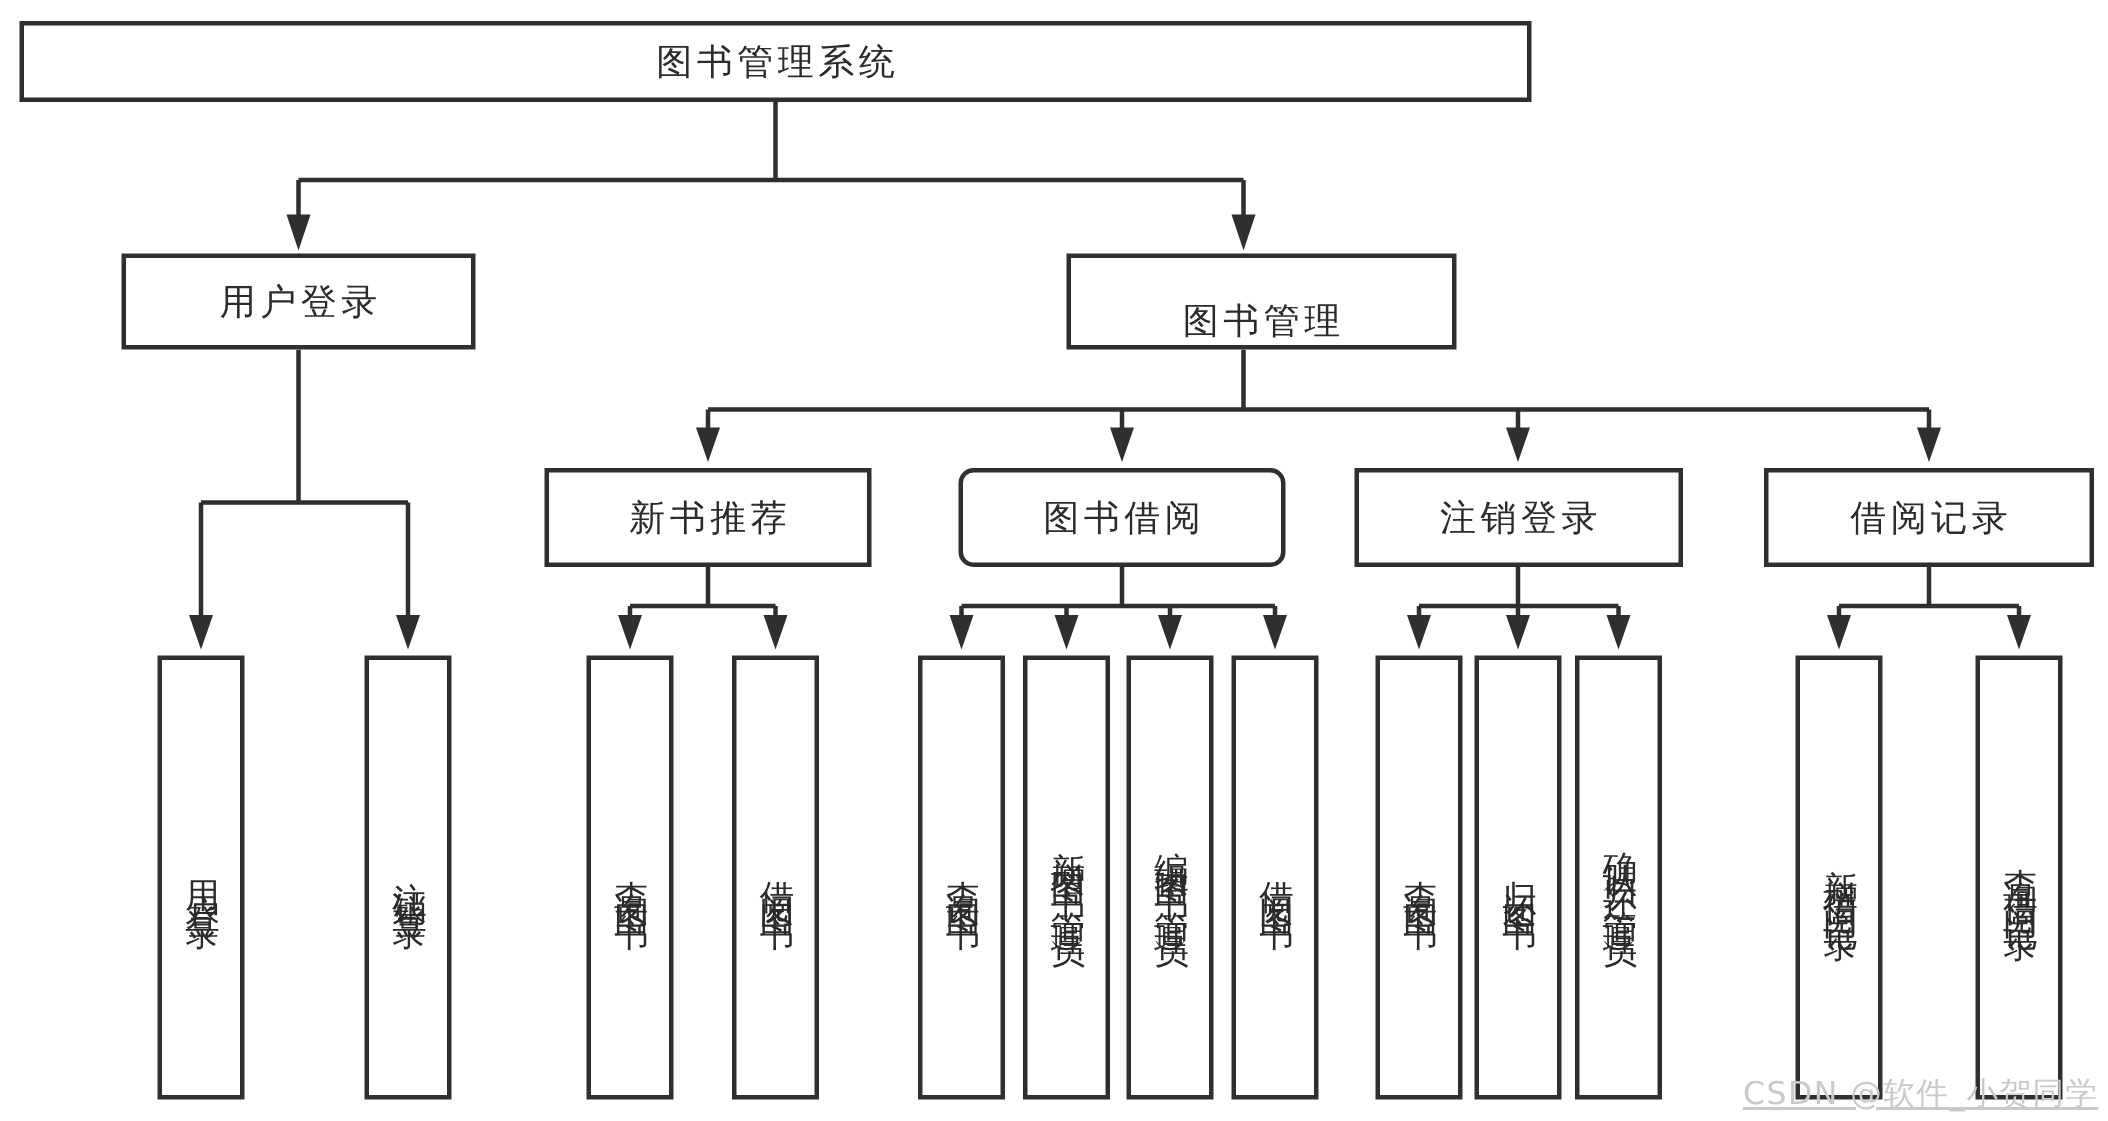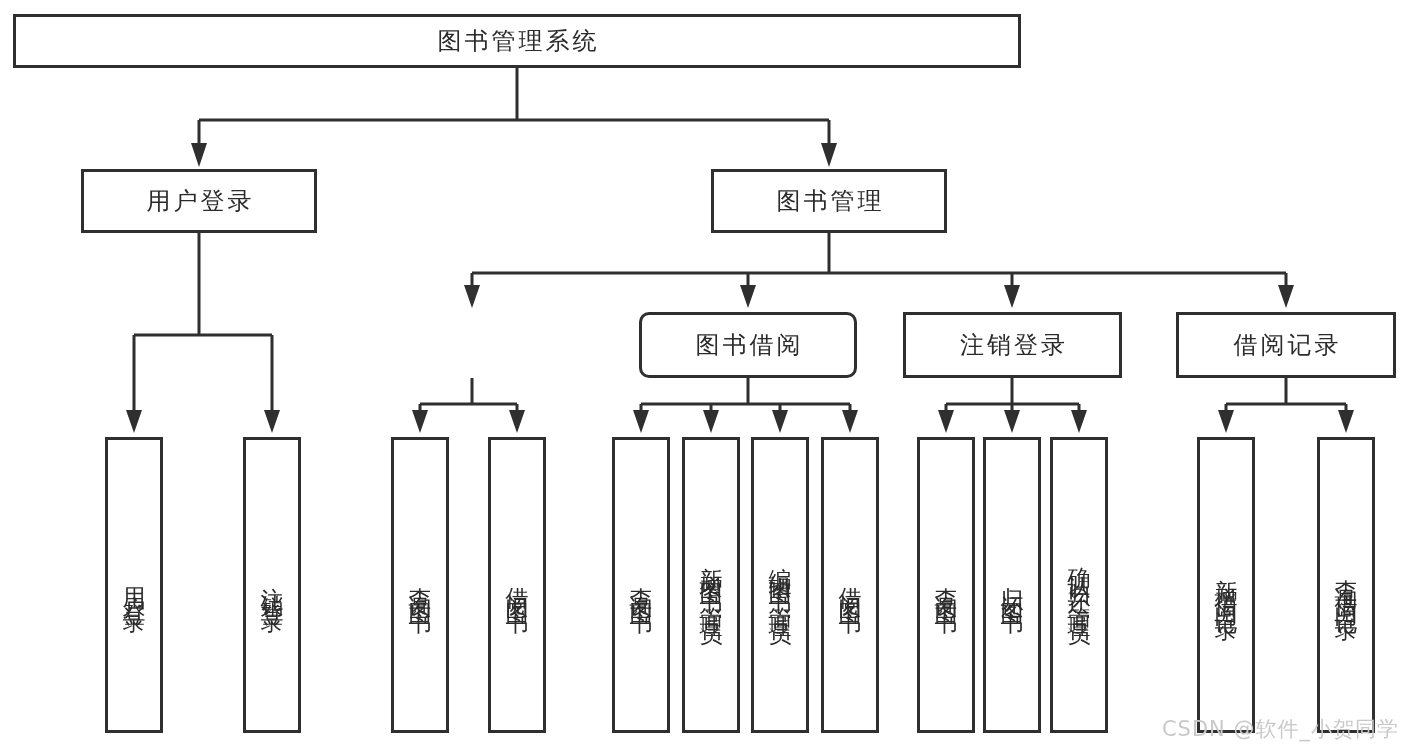--- a/index.html
+++ b/index.html
@@ -64,20 +64,21 @@
     line-height: 1;
   }
   .watermark {
     position: absolute;
     right: 6px;
     bottom: 4px;
     font-size: 21px;
     letter-spacing: 1px;
     color: var(--watermark);
     white-space: nowrap;
+    text-decoration: underline;
   }
 </style>
 </head>
 <body>
 
 <div class="canvas">
 
   <svg class="connector-layer" viewBox="0 0 1405 747" xmlns="http://www.w3.org/2000/svg">
 
     <path class="connector" d="M517,68 V120 M199,120 H829 M199,120 V146 M829,120 V146"></path>
@@ -102,24 +103,27 @@
     <path class="arrowhead" d="M1218,410 L1234,410 L1226,433 Z M1338,410 L1354,410 L1346,433 Z"></path>
   </svg>
 
   <div class="node" style="left:13px; top:14px; width:1008px; height:54px;">
     <span class="node-label">图书管理系统</span>
   </div>
 
   <div class="node" style="left:81px; top:169px; width:236px; height:64px;">
     <span class="node-label">用户登录</span>
   </div>
-  <div class="node" style="left:711px; top:169px; width:236px; height:64px;">
+  <div class="node" style="left:711px; top:169px; width:260px; height:64px;align-items:flex-end;">
     <span class="node-label">图书管理</span>
   </div>
 
+  <div class="node" style="left:363px; top:312px; width:218px; height:66px;">
+    <span class="node-label">新书推荐</span>
+  </div>
   <div class="node" style="left:639px; top:312px; width:218px; height:66px;border-radius:10px;">
     <span class="node-label">图书借阅</span>
   </div>
   <div class="node" style="left:903px; top:312px; width:219px; height:66px;">
     <span class="node-label">注销登录</span>
   </div>
   <div class="node" style="left:1176px; top:312px; width:220px; height:66px;">
     <span class="node-label">借阅记录</span>
   </div>
 

